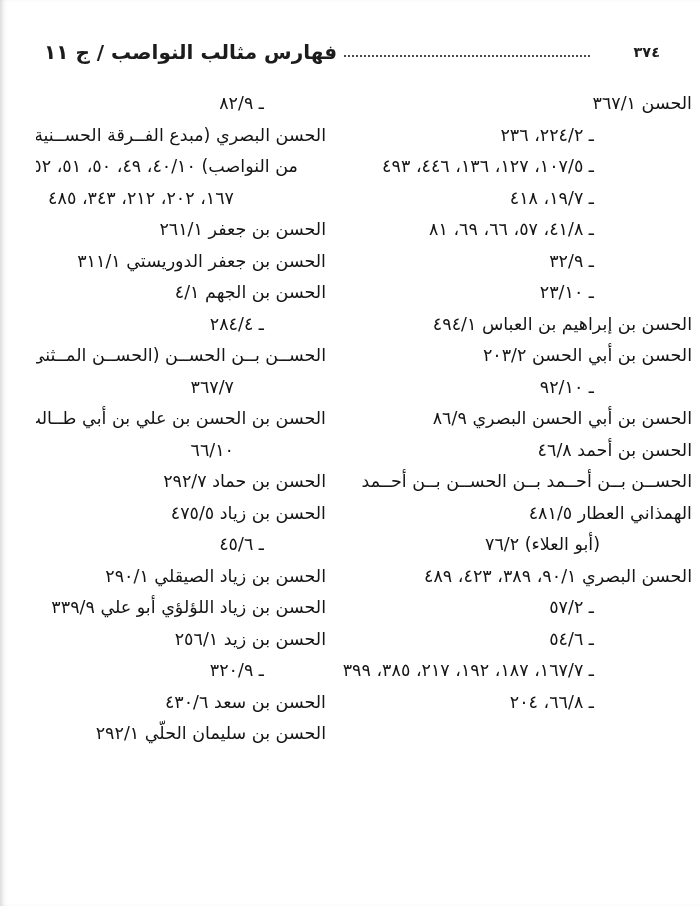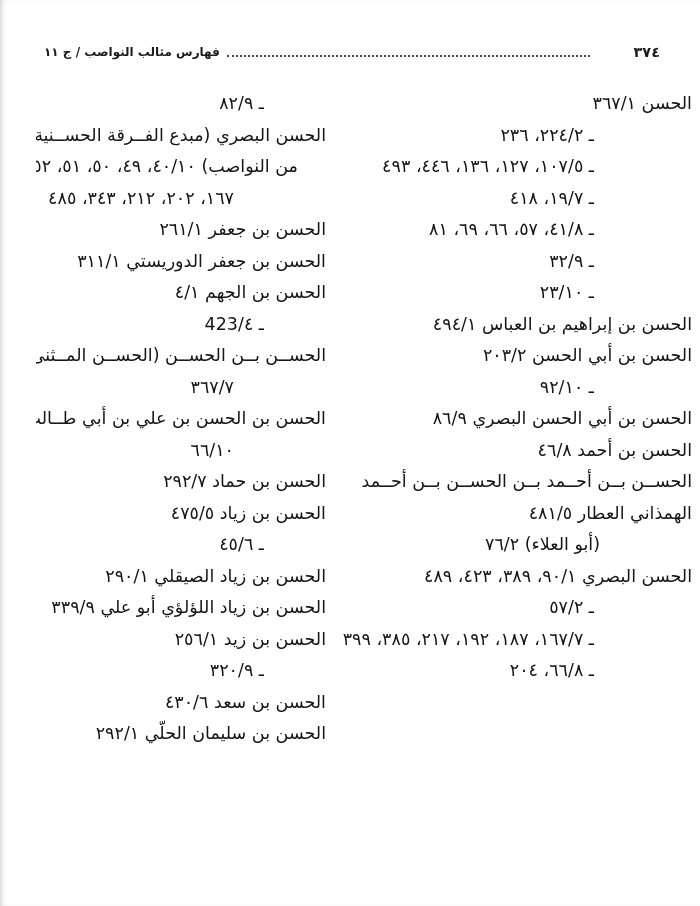--- a/index.html
+++ b/index.html
@@ -19,21 +19,21 @@
   
   .hdr {
     position: absolute;
     top: 42px; right: 40px; left: 44px;
     display: flex;
     direction: rtl;
     align-items: flex-end;
     color: #1c1c1c;
   }
   .hdr-title {
-    font-size: 12px;
+    font-size: 20px;
     font-weight: bold;
     white-space: nowrap;
     line-height: 20px;
   }
   .hdr-leader {
     flex: 1;
     border-bottom: 2px dotted #4a4a4a;
     margin: 0 7px 5px 7px;
     height: 1px;
   }
@@ -128,20 +128,23 @@
         <div class="entry">
           <div class="line ind-large">(أبو العلاء) ٧٦/٢</div>
         </div>
         <div class="entry">
           <div class="line">الحسن البصري ٩٠/١، ٣٨٩، ٤٢٣، ٤٨٩</div>
         </div>
         <div class="entry">
           <div class="line dash">ـ ٥٧/٢</div>
         </div>
         <div class="entry">
+          <div class="line dash">ـ ٥٤/٦</div>
+        </div>
+        <div class="entry">
           <div class="line dash">ـ ١٦٧/٧، ١٨٧، ١٩٢، ٢١٧، ٣٨٥، ٣٩٩</div>
         </div>
         <div class="entry">
           <div class="line dash">ـ ٦٦/٨، ٢٠٤</div>
         </div>
       </div>
     <div class="col col-left" id="col-left">
         <div class="entry">
           <div class="line dash">ـ ٨٢/٩</div>
         </div>
@@ -153,21 +156,21 @@
         <div class="entry">
           <div class="line">الحسن بن جعفر ٢٦١/١</div>
         </div>
         <div class="entry">
           <div class="line">الحسن بن جعفر الدوريستي ٣١١/١</div>
         </div>
         <div class="entry">
           <div class="line">الحسن بن الجهم ٤/١</div>
         </div>
         <div class="entry">
-          <div class="line dash">ـ 423/٤</div>
+          <div class="line dash">ـ ٢٨٤/٤</div>
         </div>
         <div class="entry">
           <div class="line">الحســن بــن الحســن (الحســن المــثنى)</div>
           <div class="line ind-large">٣٦٧/٧</div>
         </div>
         <div class="entry">
           <div class="line">الحسن بن الحسن بن علي بن أبي طــالب</div>
           <div class="line ind-large">٦٦/١٠</div>
         </div>
         <div class="entry">

